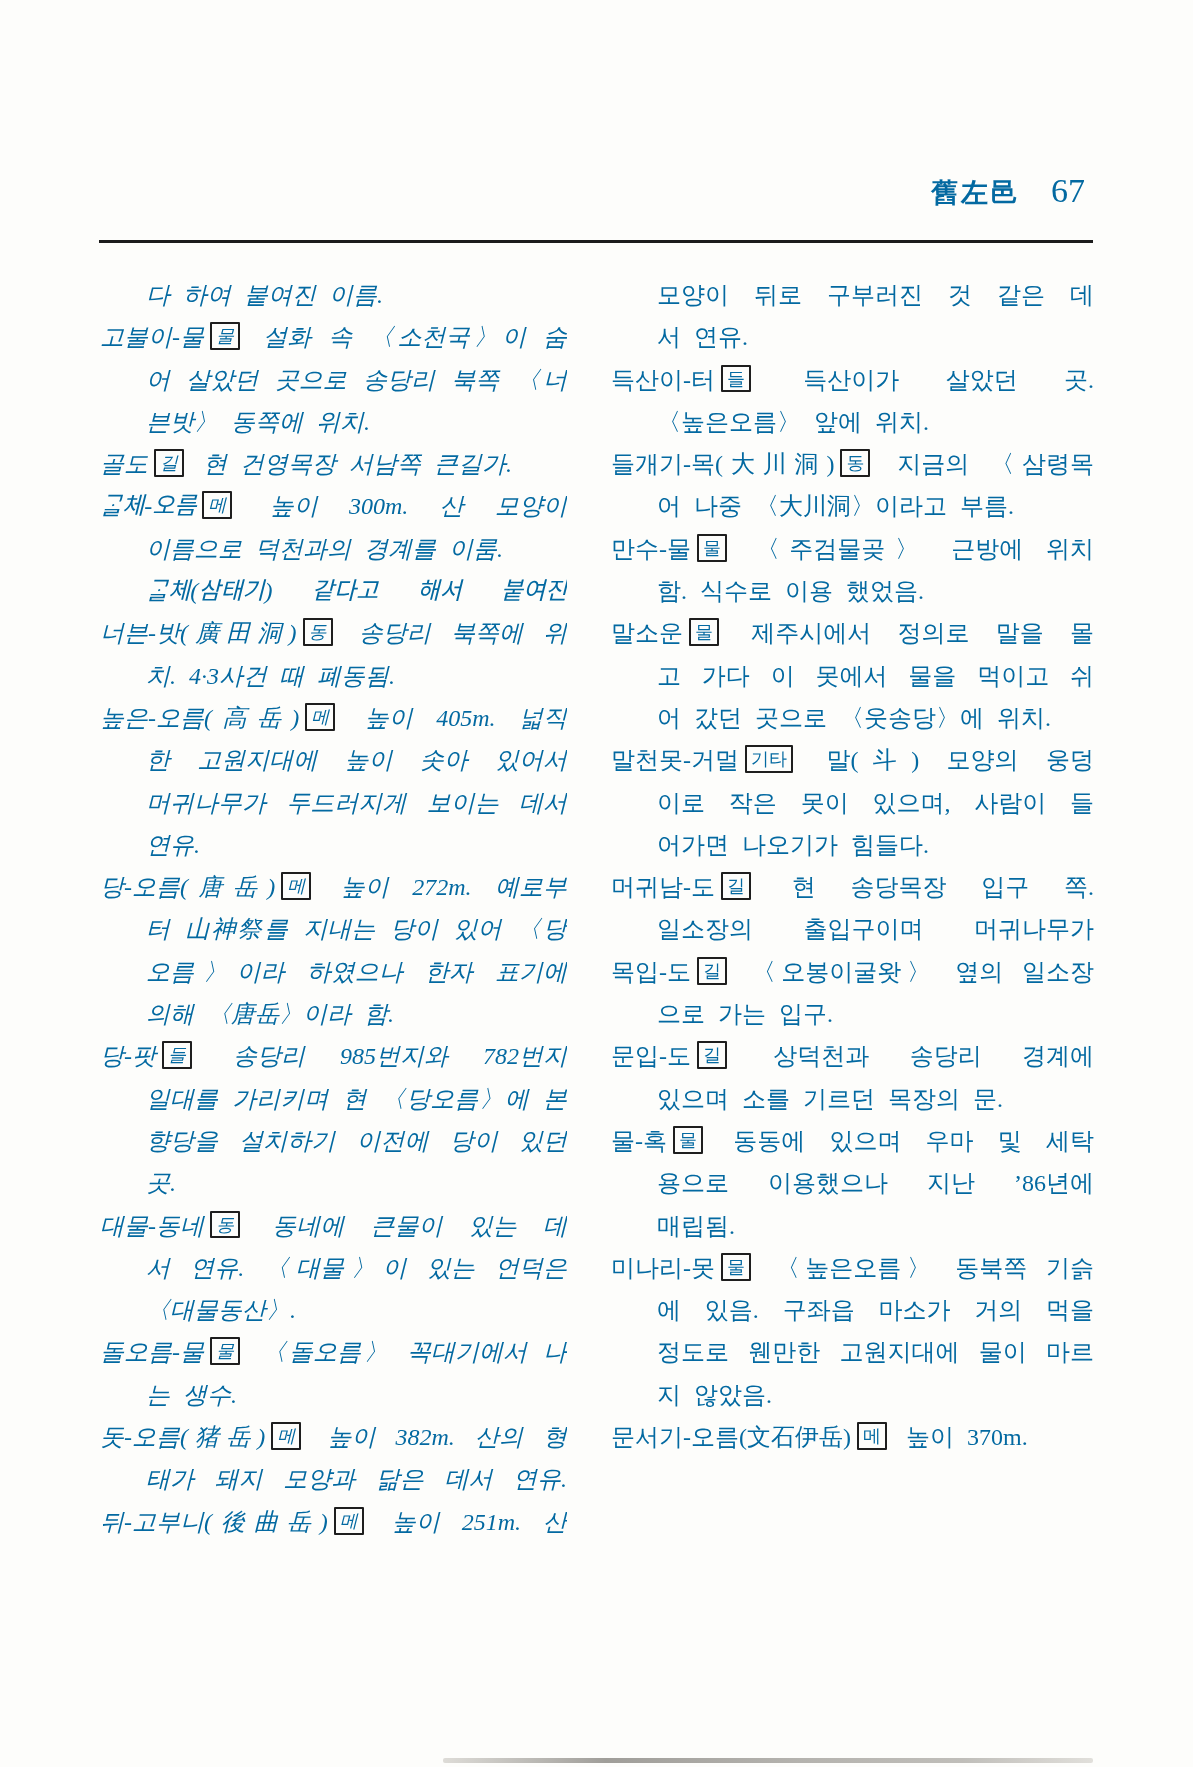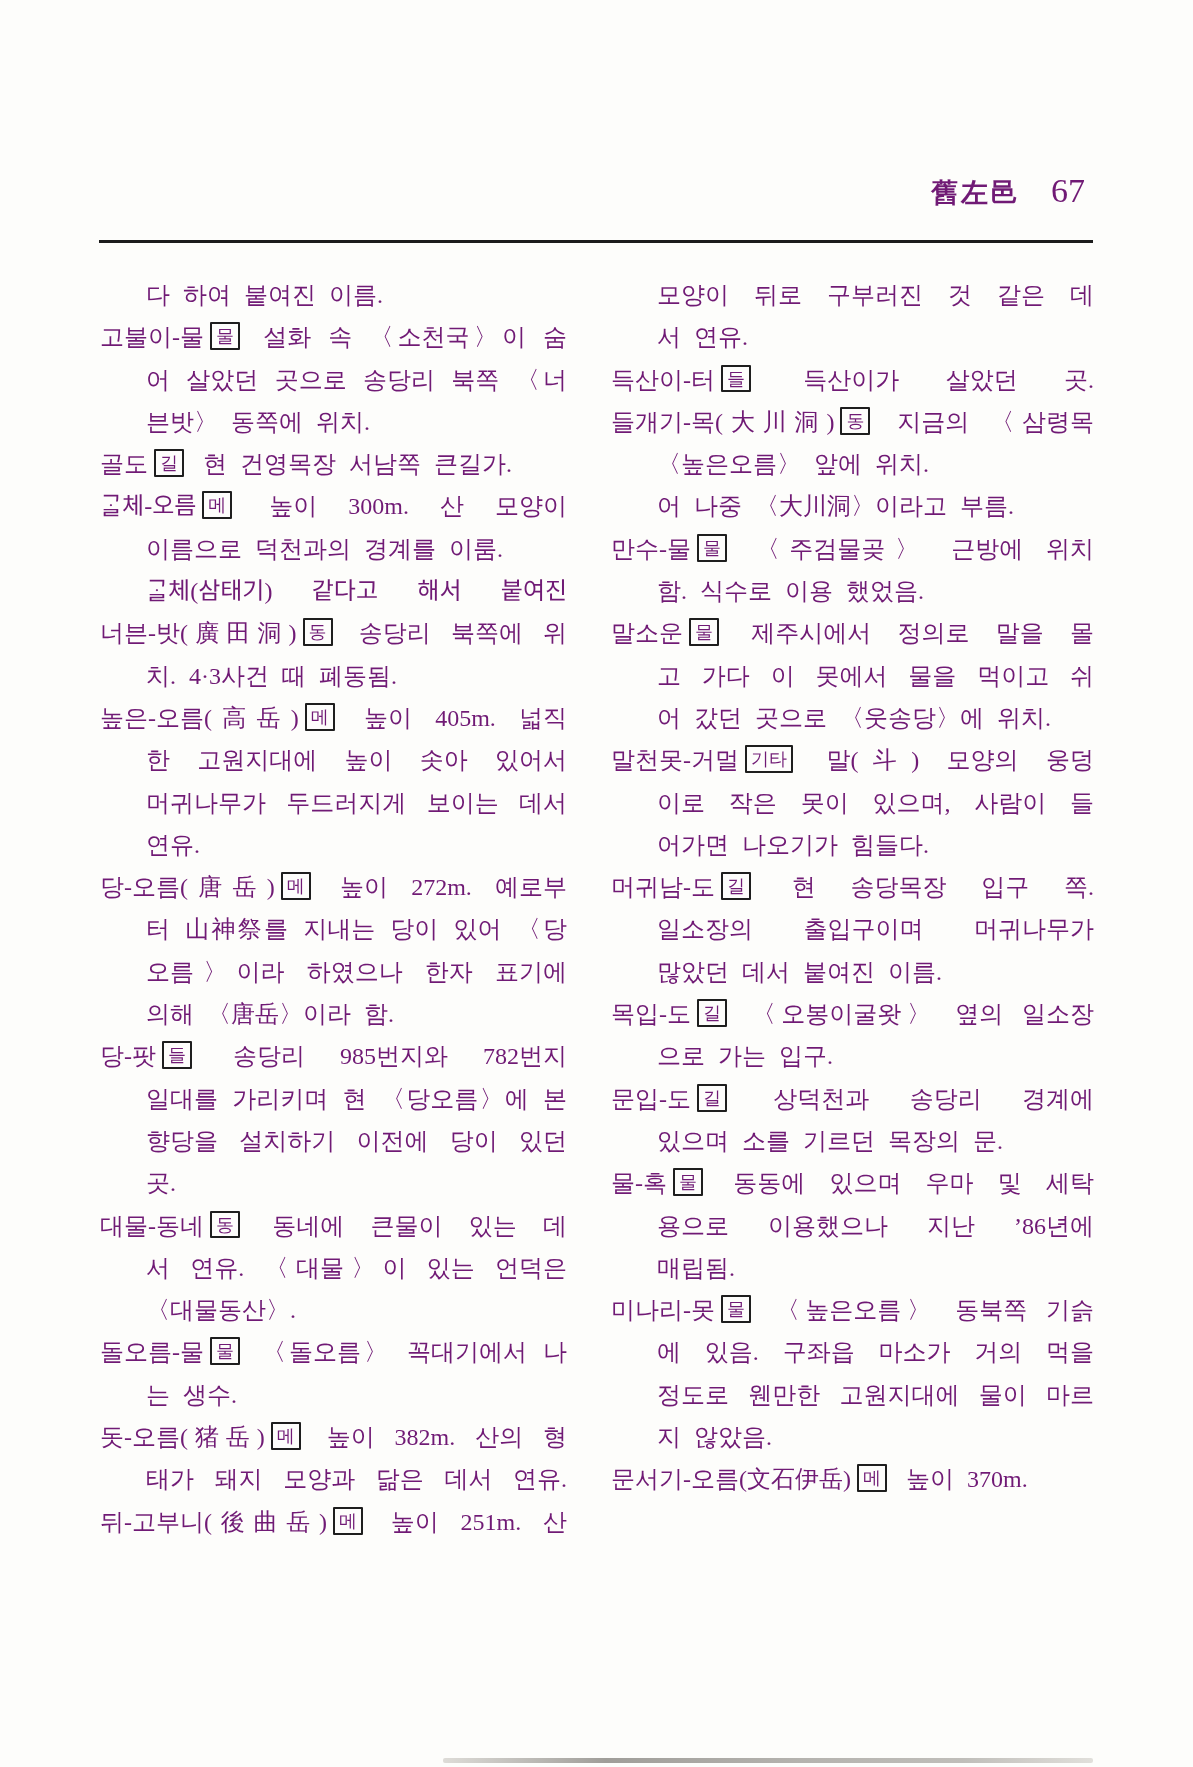--- a/index.html
+++ b/index.html
@@ -1,39 +1,39 @@
 <!DOCTYPE html>
 <html><head>
 <meta charset="utf-8">
 <style>
   html,body{margin:0;padding:0;background:#ffffff;}
   .page{
     position:relative;
     width:1193px;height:1767px;
     background:#fdfdfb;
     font-family:"Liberation Serif","DejaVu Serif",serif;
-    color:#701a75;
+    color:#0369a1;
     overflow:hidden;
   }
   .hdr{
     position:absolute;top:172px;left:100px;width:985px;
     text-align:right;white-space:nowrap;
   }
   .hdr .sect{font-size:27px;letter-spacing:3px;font-weight:bold;}
   .hdr .pno{font-size:34px;margin-left:30px;font-weight:normal;}
   .rule{
     position:absolute;left:99px;top:240px;width:994px;height:3px;
     background:#1c1c1c;
   }
   .columns{
     position:absolute;top:274px;left:100px;width:994px;
     display:flex;
   }
   .col{width:470px;}
-  .col-left{margin-right:44px;}
+  .col-left{margin-right:44px;font-style:italic;}
   .col-right{width:486px;}
   .line{
     height:42.3px;line-height:42.3px;
     font-size:24px;
     word-spacing:7px;
     overflow:hidden;
     white-space:nowrap;
   }
   .line.justify{
     white-space:normal;
@@ -100,34 +100,33 @@
         <div class="line justify">돌오름-물<span class="cat">물</span> 〈돌오름〉 꼭대기에서 나</div>
         <div class="line indent">는 생수.</div>
         <div class="line justify">돗-오름(猪岳)<span class="cat">메</span> 높이 382m. 산의 형</div>
         <div class="line indent justify">태가 돼지 모양과 닮은 데서 연유.</div>
         <div class="line justify">뒤-고부니(後曲岳)<span class="cat">메</span> 높이 251m. 산</div>
       </section>
     <section class="col col-right" id="col-right">
         <div class="line indent justify">모양이 뒤로 구부러진 것 같은 데</div>
         <div class="line indent">서 연유.</div>
         <div class="line justify">득산이-터<span class="cat">들</span> 득산이가 살았던 곳.</div>
+        <div class="line indent">〈높은오름〉 앞에 위치.</div>
         <div class="line justify">들개기-목(大川洞)<span class="cat">동</span> 지금의 〈삼령목</div>
-        <div class="line indent">〈높은오름〉 앞에 위치.</div>
         <div class="line indent">어 나중 〈大川洞〉이라고 부름.</div>
         <div class="line justify">만수-물<span class="cat">물</span> 〈주검물곶〉 근방에 위치</div>
         <div class="line indent">함. 식수로 이용 했었음.</div>
         <div class="line justify">말소운<span class="cat">물</span> 제주시에서 정의로 말을 몰</div>
         <div class="line indent justify">고 가다 이 못에서 물을 먹이고 쉬</div>
         <div class="line indent">어 갔던 곳으로 〈웃송당〉에 위치.</div>
         <div class="line justify">말천못-거멀<span class="cat">기타</span> 말(斗) 모양의 웅덩</div>
         <div class="line indent justify">이로 작은 못이 있으며, 사람이 들</div>
         <div class="line indent">어가면 나오기가 힘들다.</div>
         <div class="line justify">머귀남-도<span class="cat">길</span> 현 송당목장 입구 쪽.</div>
         <div class="line indent justify">일소장의 출입구이며 머귀나무가</div>
-        <div class="line indent">많았던 데서 붙여진 이름.</div>
         <div class="line justify">목입-도<span class="cat">길</span> 〈오봉이굴왓〉 옆의 일소장</div>
         <div class="line indent">으로 가는 입구.</div>
         <div class="line justify">문입-도<span class="cat">길</span> 상덕천과 송당리 경계에</div>
         <div class="line indent">있으며 소를 기르던 목장의 문.</div>
         <div class="line justify">물-혹<span class="cat">물</span> 동동에 있으며 우마 및 세탁</div>
         <div class="line indent justify">용으로 이용했으나 지난 ’86년에</div>
         <div class="line indent">매립됨.</div>
         <div class="line justify">미나리-못<span class="cat">물</span> 〈높은오름〉 동북쪽 기슭</div>
         <div class="line indent justify">에 있음. 구좌읍 마소가 거의 먹을</div>
         <div class="line indent justify">정도로 웬만한 고원지대에 물이 마르</div>

